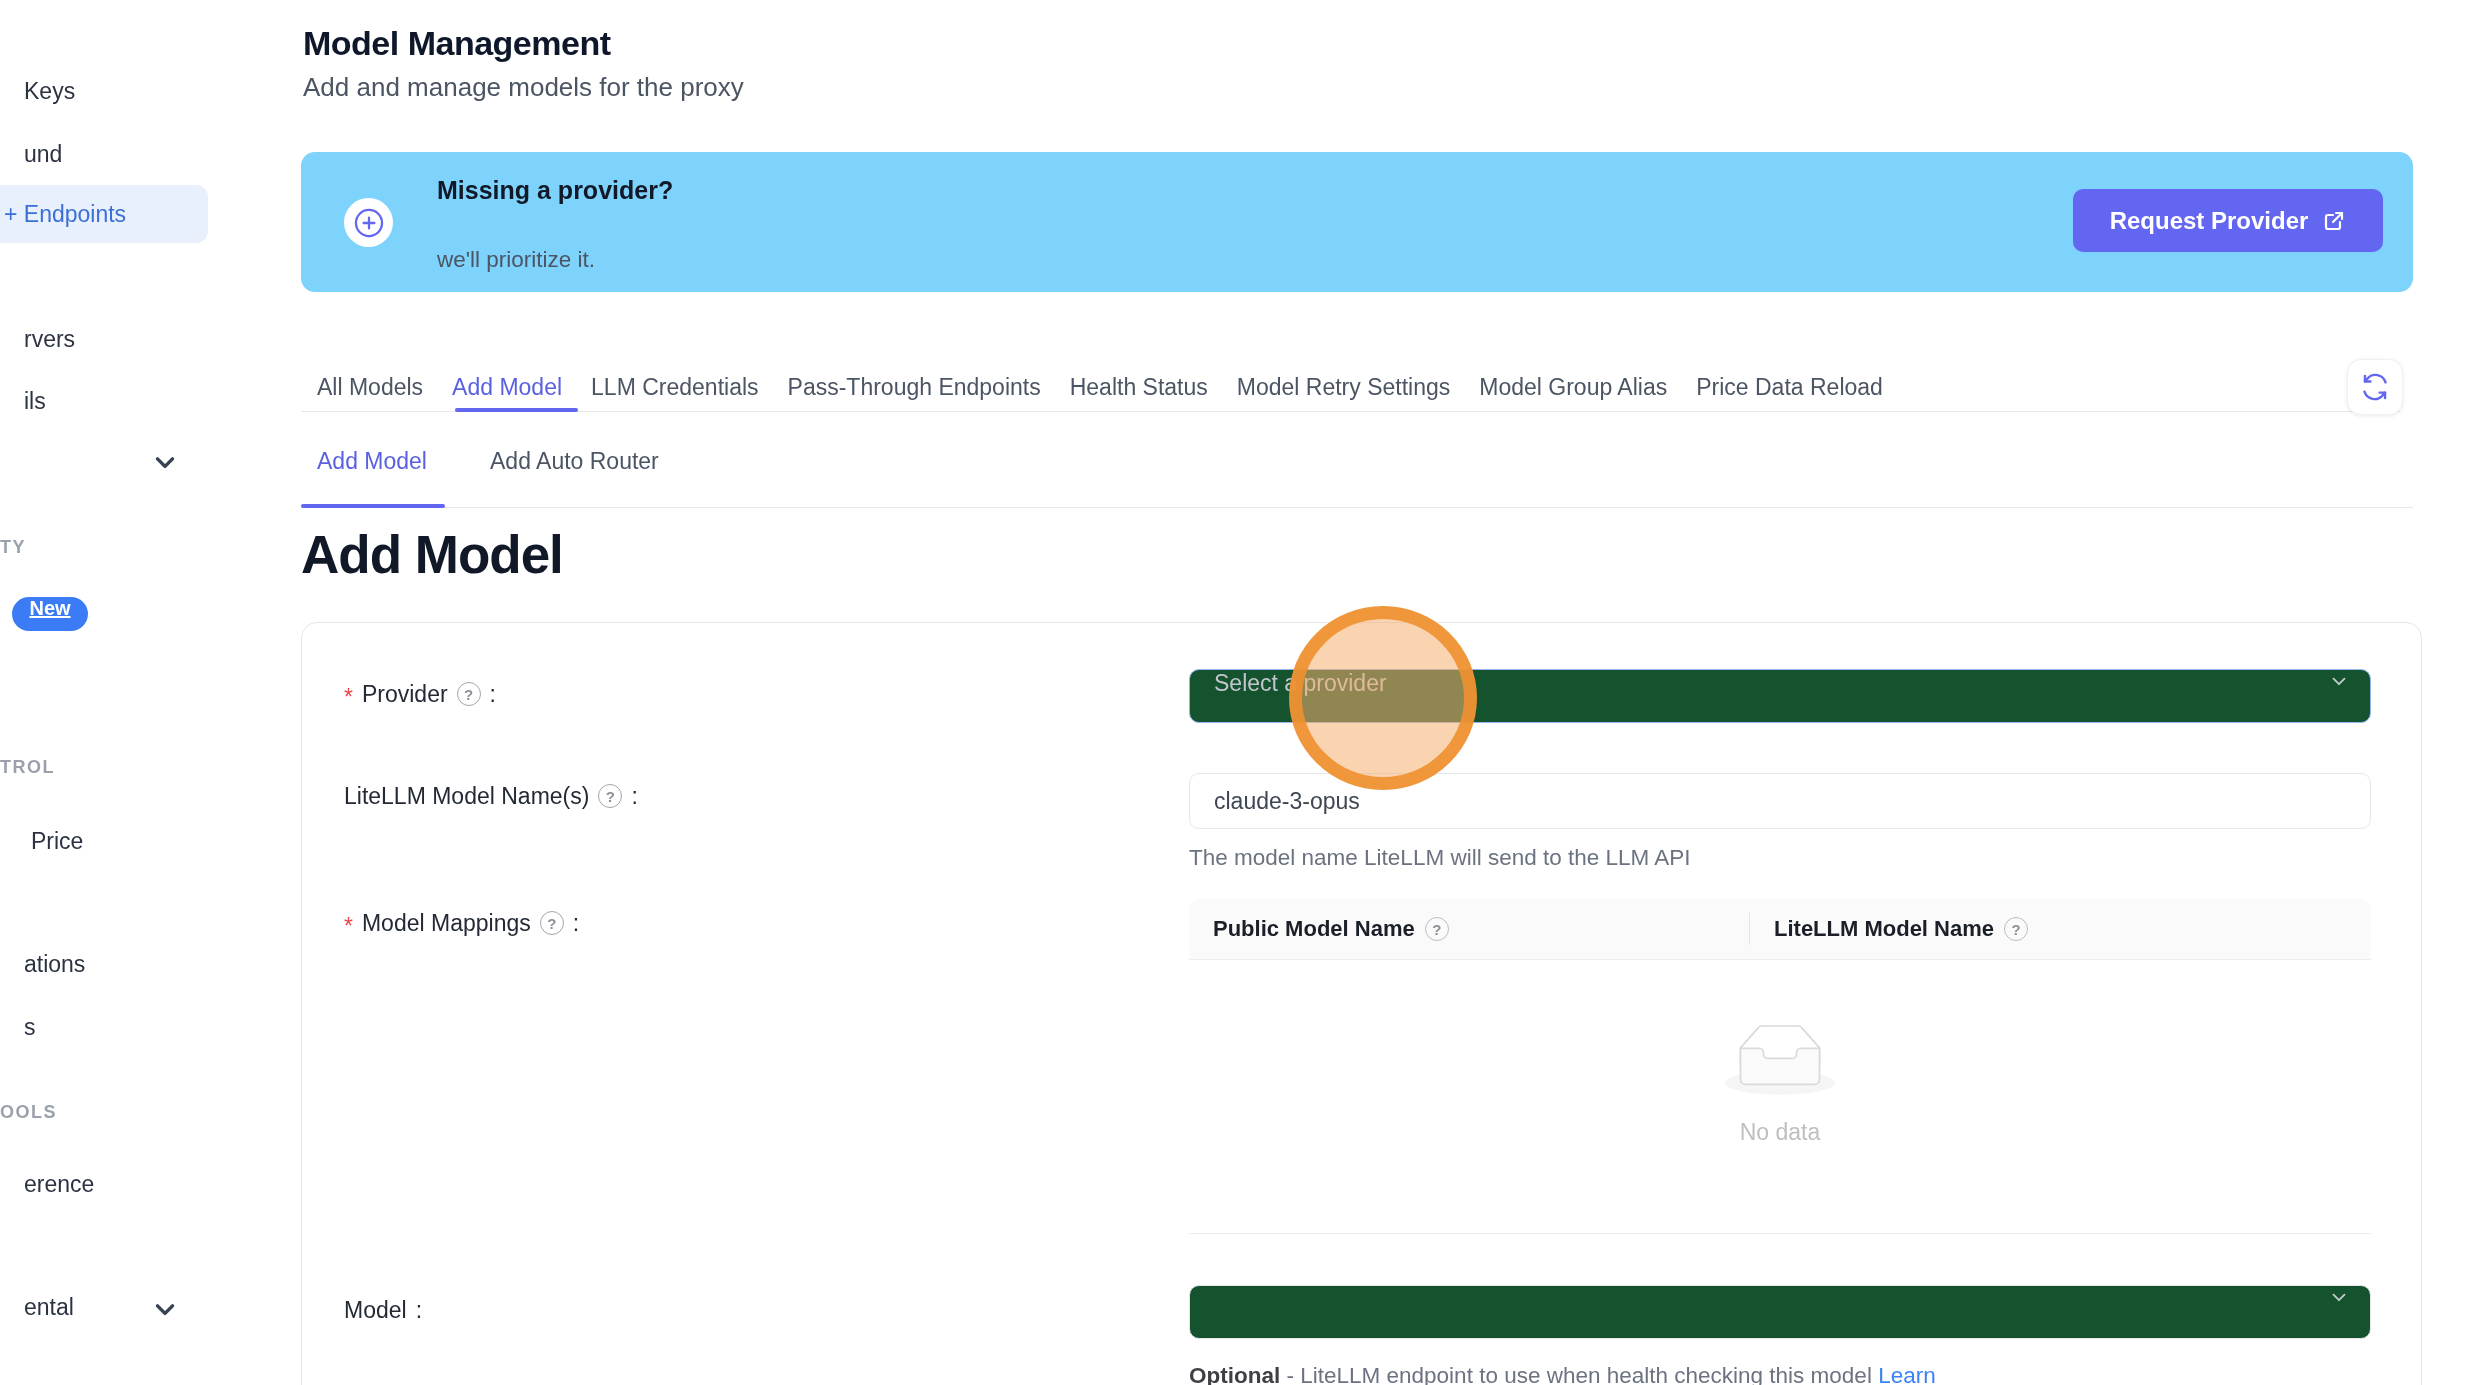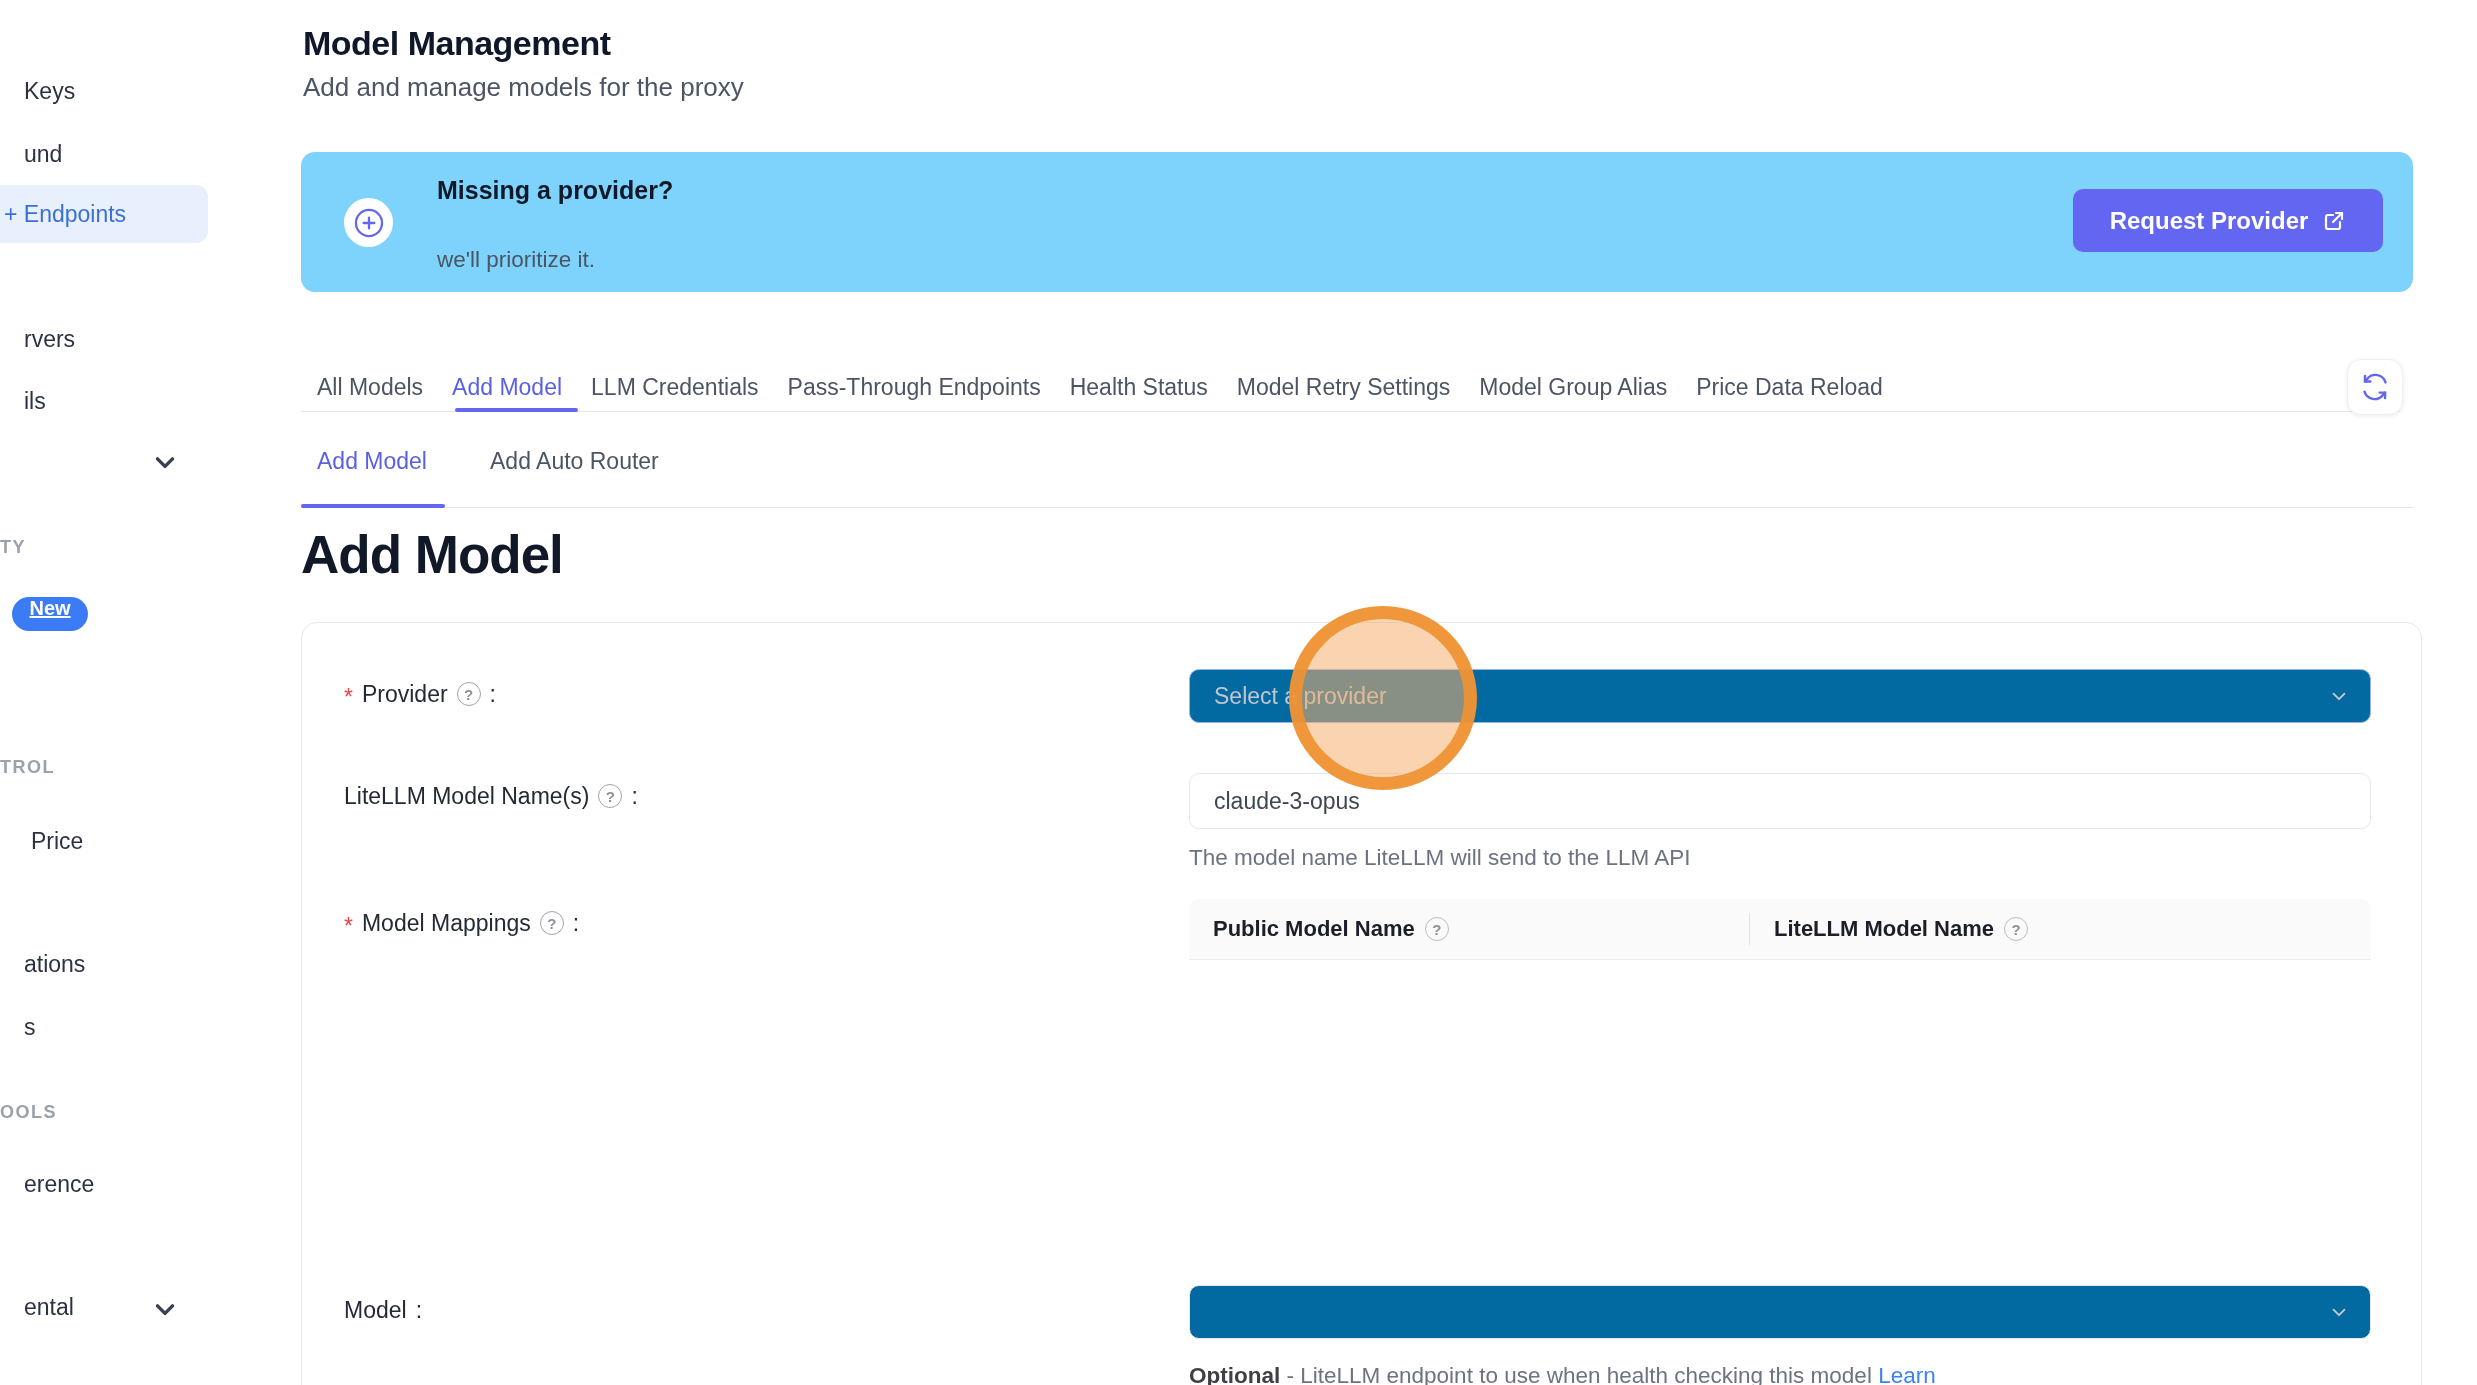--- a/index.html
+++ b/index.html
@@ -33,21 +33,21 @@
             display:flex;align-items:center;justify-content:center;cursor:pointer;}
   .subtab{font-size:23px;color:#4b5563;cursor:pointer;white-space:nowrap;line-height:1;}
   .subtab.active{color:#5a61e0;}
   
   .h1{font-size:53px;font-weight:800;color:#111827;letter-spacing:-1px;line-height:1;white-space:nowrap;}
   .card{background:#fff;border:1px solid #e5e7eb;border-radius:16px;}
   .form-label{display:flex;align-items:center;gap:9px;font-size:23px;color:#232a35;line-height:1;white-space:nowrap;}
   .req{color:#ef4444;font-size:23px;position:relative;top:3px;}
   .qicon{width:24px;height:24px;border:1.6px solid #a0a5ad;border-radius:50%;display:inline-flex;align-items:center;
          justify-content:center;font-size:15px;color:#8c9097;font-weight:600;box-sizing:border-box;flex:0 0 auto;}
-  .select{background:#0369a1;border-radius:10px;display:flex;align-items:center;box-sizing:border-box;
+  .select{background:#14532d;border-radius:10px;display:flex;box-sizing:border-box;
           padding:0 20px 0 24px;cursor:pointer;}
   .select.focus{border:1.5px solid #93b6ef;}
   .select.plain{border:1.5px solid #e5e7eb;}
   .placeholder{font-size:23px;color:#c1c5cd;flex:1;white-space:nowrap;}
   .sel-spacer{flex:1;}
   .text-input{box-sizing:border-box;border:1.5px solid #e5e7eb;border-radius:10px;padding:0 24px;width:100%;height:100%;
               font-family:"Liberation Sans",sans-serif;font-size:23px;color:#3f4653;outline:none;background:#fff;}
   .helper{font-size:22.5px;color:#6b7280;line-height:1;white-space:nowrap;}
   .helper b{color:#3f3f46;font-weight:700;}
   .helper .link{color:#3b82f6;cursor:pointer;}
@@ -195,20 +195,34 @@
             </span>
         </div>
         <div class="map-divider"></div>
         <div class="map-col" style="padding-left:24px">
           <span>LiteLLM Model Name</span>
           <span class="qicon" style="border-color:#b9bdc4">
               <span>?</span>
             </span>
         </div>
       </div>
+      <div class="map-body">
+        <div class="empty-wrap">
+          <svg width="110" height="71" viewBox="0 0 64 41">
+            <g transform="translate(0 1)" fill="none" fill-rule="evenodd">
+              <ellipse fill="#f5f5f5" cx="32" cy="33" rx="32" ry="7"></ellipse>
+              <g fill-rule="nonzero" stroke="#d9d9d9">
+                <path d="M55 12.76L44.854 1.258C44.367.474 43.656 0 42.907 0H21.093c-.749 0-1.46.474-1.947 1.257L9 12.761V22h46v-9.24z" fill="#ffffff"></path>
+                <path d="M41.613 15.931c0-1.605.994-2.93 2.227-2.931H55v18.137A2.862 2.862 0 0 1 52.133 34H11.867A2.862 2.862 0 0 1 9 31.137V13h11.16c1.233 0 2.227 1.323 2.227 2.928v.022c0 1.605 1.005 2.901 2.237 2.901h14.752c1.232 0 2.237-1.308 2.237-2.913v-.007z" fill="#fafafa"></path>
+              </g>
+            </g>
+          </svg>
+          <div class="no-data">No data</div>
+        </div>
+      </div>
     </div>
 
     <div class="abs form-label" style="left:42px;top:676px">
       <span>Model</span>
       <span>:</span>
     </div>
     <div class="abs select plain" style="left:887px;top:662px;width:1182px;height:54px">
       <span class="sel-spacer"></span>
       <svg width="22" height="22" viewBox="0 0 24 24" fill="none" stroke="#c6cad1" stroke-width="2" stroke-linecap="round" stroke-linejoin="round">
           <polyline points="6 9.5 12 15.5 18 9.5"></polyline>

